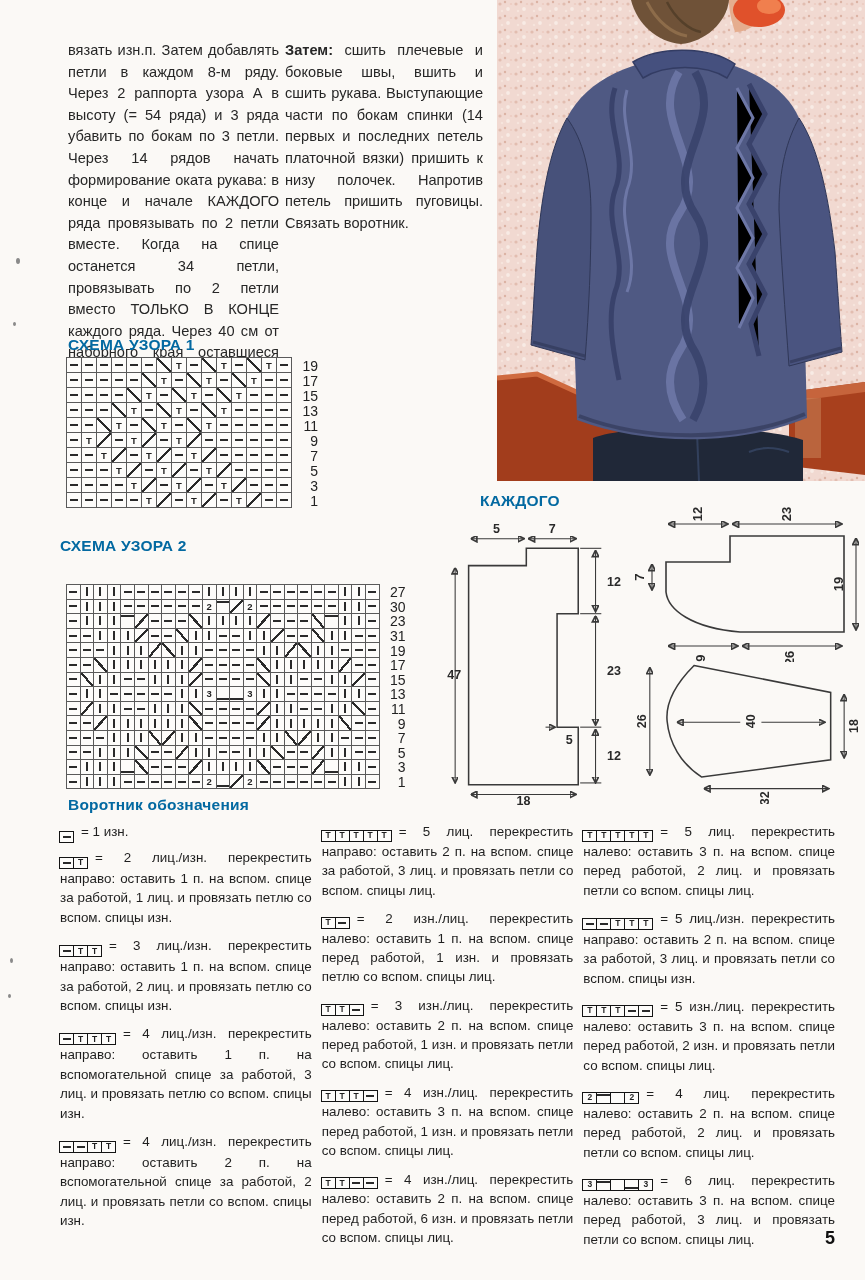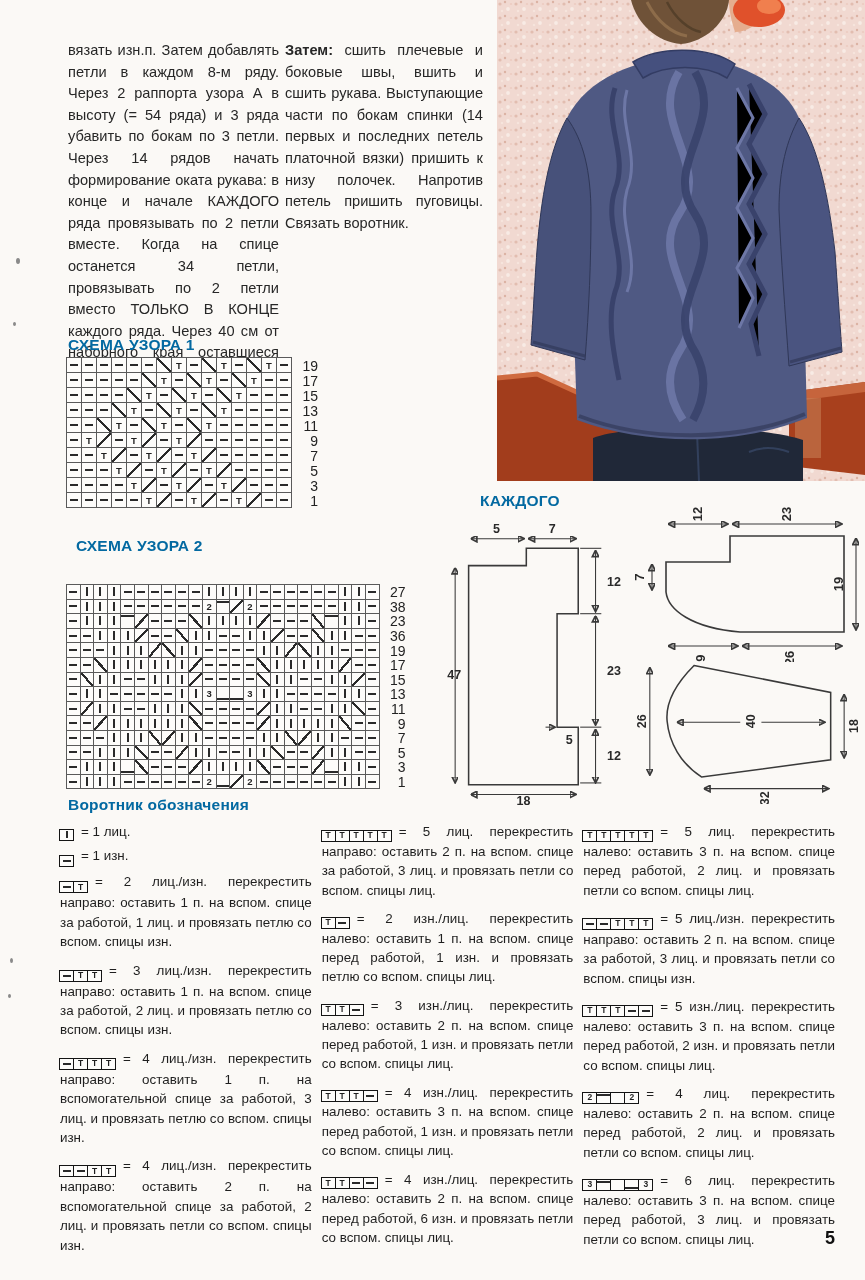--- a/index.html
+++ b/index.html
@@ -289,21 +289,21 @@
         <span class="cell dd"></span>
         <span class="cell p"></span>
         <span class="cell t">Т</span>
         <span class="cell dd"></span>
         <span class="cell p"></span>
         <span class="cell p"></span>
         <div class="rownum">1</div>
       </div>
     </div>
 
-  <div class="redhead" style="left:76px;top:537px;">СХЕМА УЗОРА 2</div>
+  <div class="redhead" style="left:60px;top:537px;">СХЕМА УЗОРА 2</div>
   <div id="chart2grid" class="chart" style="left:67px;top:585px;">
       <div class="crow">
         <span class="cell p"></span>
         <span class="cell k"></span>
         <span class="cell k"></span>
         <span class="cell k"></span>
         <span class="cell p"></span>
         <span class="cell p"></span>
         <span class="cell p"></span>
         <span class="cell p"></span>
@@ -341,21 +341,21 @@
         <span class="cell num">2</span>
         <span class="cell p"></span>
         <span class="cell p"></span>
         <span class="cell p"></span>
         <span class="cell p"></span>
         <span class="cell p"></span>
         <span class="cell p"></span>
         <span class="cell k"></span>
         <span class="cell k"></span>
         <span class="cell p"></span>
-        <div class="rownum">38</div>
+        <div class="rownum">30</div>
       </div>
       <div class="crow">
         <span class="cell p"></span>
         <span class="cell k"></span>
         <span class="cell k"></span>
         <span class="cell k"></span>
         <span class="cell hi"></span>
         <span class="cell dd"></span>
         <span class="cell p"></span>
         <span class="cell p"></span>
@@ -393,21 +393,21 @@
         <span class="cell k"></span>
         <span class="cell k"></span>
         <span class="cell dd"></span>
         <span class="cell p"></span>
         <span class="cell p"></span>
         <span class="cell du"></span>
         <span class="cell k"></span>
         <span class="cell k"></span>
         <span class="cell p"></span>
         <span class="cell p"></span>
-        <div class="rownum">36</div>
+        <div class="rownum">31</div>
       </div>
       <div class="crow">
         <span class="cell p"></span>
         <span class="cell p"></span>
         <span class="cell p"></span>
         <span class="cell k"></span>
         <span class="cell k"></span>
         <span class="cell k"></span>
         <span class="cell dd"></span>
         <span class="cell du"></span>
@@ -740,23 +740,20 @@
     <text transform="rotate(-90 10,72)" x="10" y="76" text-anchor="middle">26</text>
     <text transform="rotate(-90 123,72)" x="123" y="76" text-anchor="middle">40</text>
     <text transform="rotate(-90 230,77)" x="230" y="81" text-anchor="middle">18</text>
     <text transform="rotate(-90 139,152)" x="139" y="155" text-anchor="middle">32</text>
   </svg>
 
   <div class="redhead" style="left:68px;top:796px;">Воротник обозначения</div>
   <div id="legendwrap">
       <div class="lcol">
         <div class="entry short"><span class="sym">
-            <span class="cell k"></span>
-          </span><span>= 1 лиц.</span></div>
-        <div class="entry short"><span class="sym">
             <span class="cell p"></span>
           </span><span>= 1 изн.</span></div>
         <div class="entry"><span class="sym">
             <span class="cell p"></span>
             <span class="cell du t">Т</span>
           </span><span>= 2 лиц./изн. перекрестить направо: оставить 1 п. на вспом. спице за работой, 1 лиц. и провязать петлю со вспом. спицы изн.</span></div>
         <div class="entry"><span class="sym">
             <span class="cell p"></span>
             <span class="cell du t">Т</span>
             <span class="cell t">Т</span>

